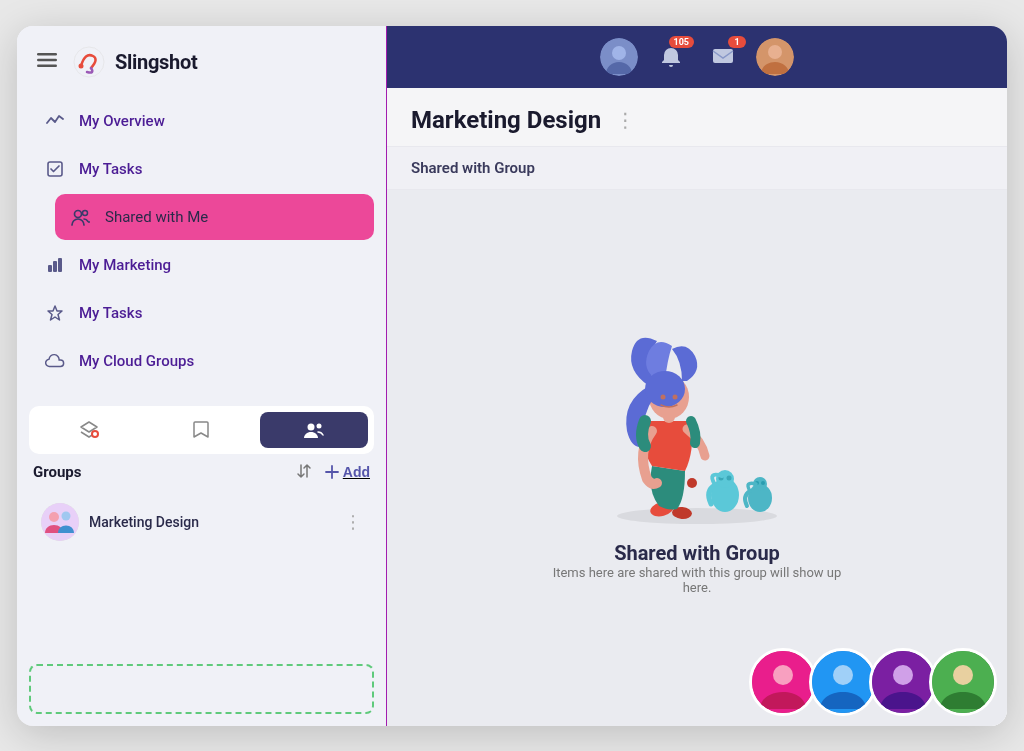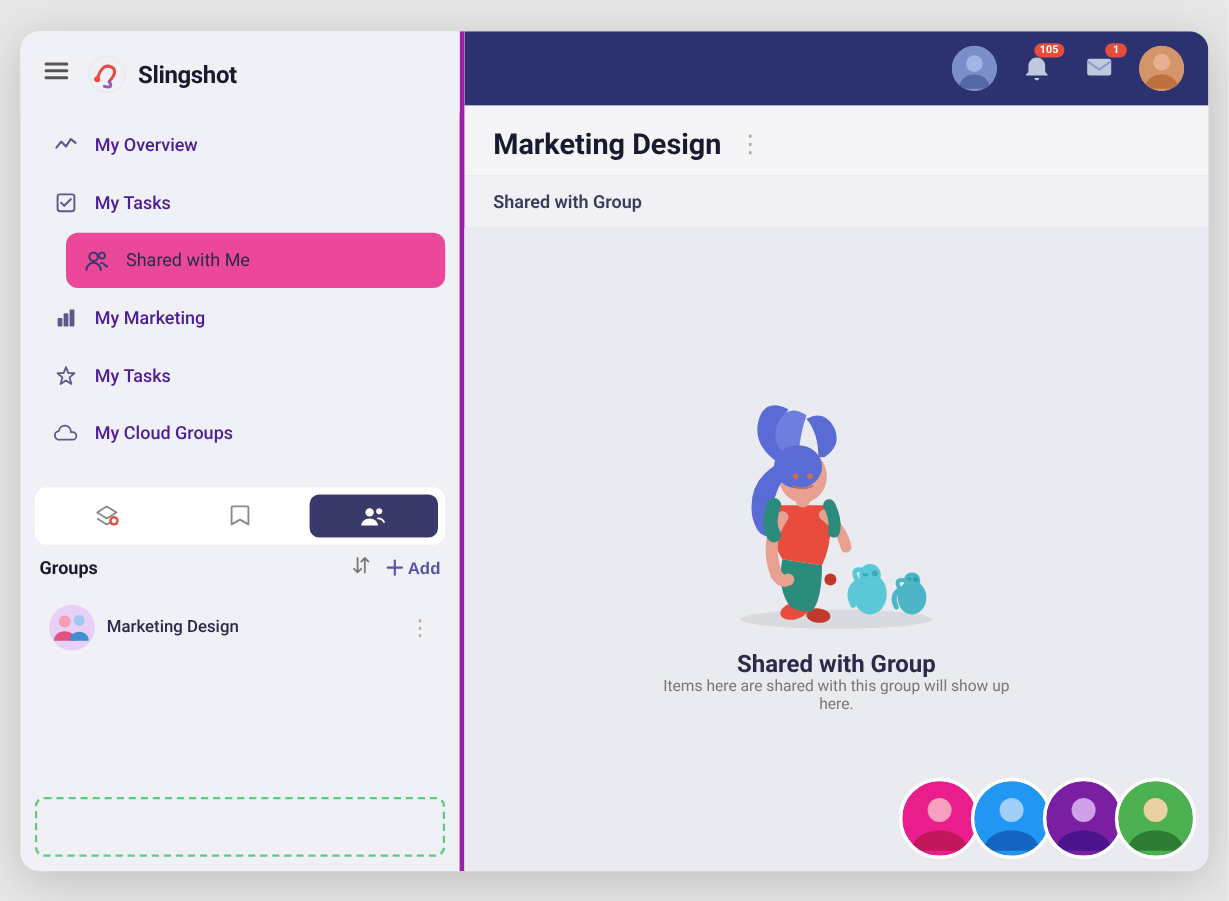--- a/index.html
+++ b/index.html
@@ -26,21 +26,21 @@
 
     
     .sidebar {
       width: 370px;
       min-width: 370px;
       background: #f0f1f7;
       display: flex;
       flex-direction: column;
       padding: 0;
       position: relative;
-      border-right: 4px solid #a21caf;
+      border-right: 1px solid #a21caf;
     }
     .sidebar-header {
       display: flex;
       align-items: center;
       padding: 20px 20px 16px 20px;
       gap: 10px;
       background: #f0f1f7;
     }
     .hamburger-icon {
       cursor: pointer;
@@ -133,20 +133,21 @@
     }
     .groups-title {
       font-size: 15px;
       font-weight: 700;
       color: #1a1a2e;
     }
     .groups-actions {
       display: flex;
       align-items: center;
       gap: 12px;
+      text-decoration: underline;
     }
     .sort-icon {
       cursor: pointer;
       color: #777;
       font-size: 14px;
     }
     .add-btn {
       display: flex;
       align-items: center;
       gap: 4px;
@@ -206,21 +207,21 @@
       display: flex;
       flex-direction: column;
       background: #fff;
     }
 
     
     .top-bar {
       background: #2c3270;
       display: flex;
       align-items: center;
-      justify-content: flex-end;
+      justify-content: center;
       padding: 12px 20px;
       gap: 14px;
     }
     .top-bar-avatar {
       width: 38px;
       height: 38px;
       border-radius: 50%;
       overflow: hidden;
       cursor: pointer;
       flex-shrink: 0;

